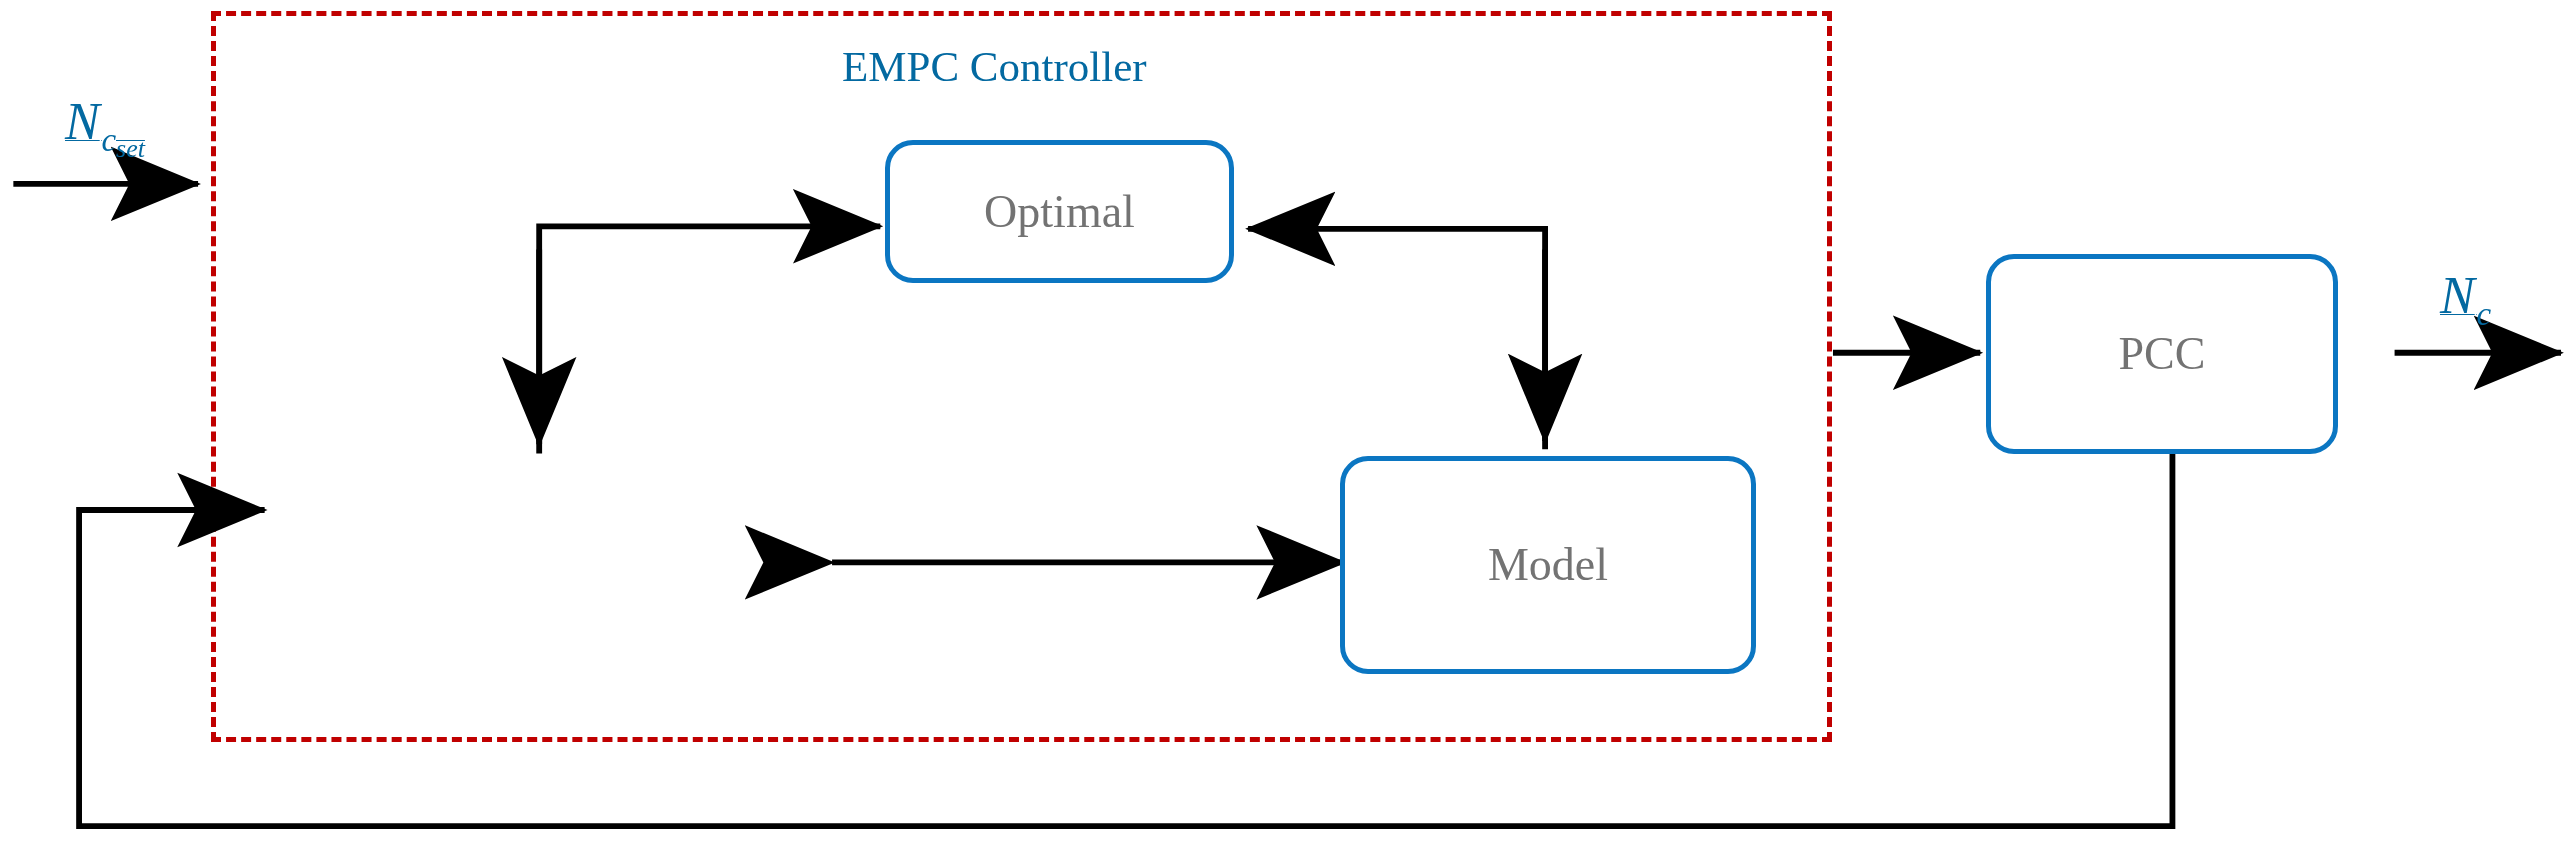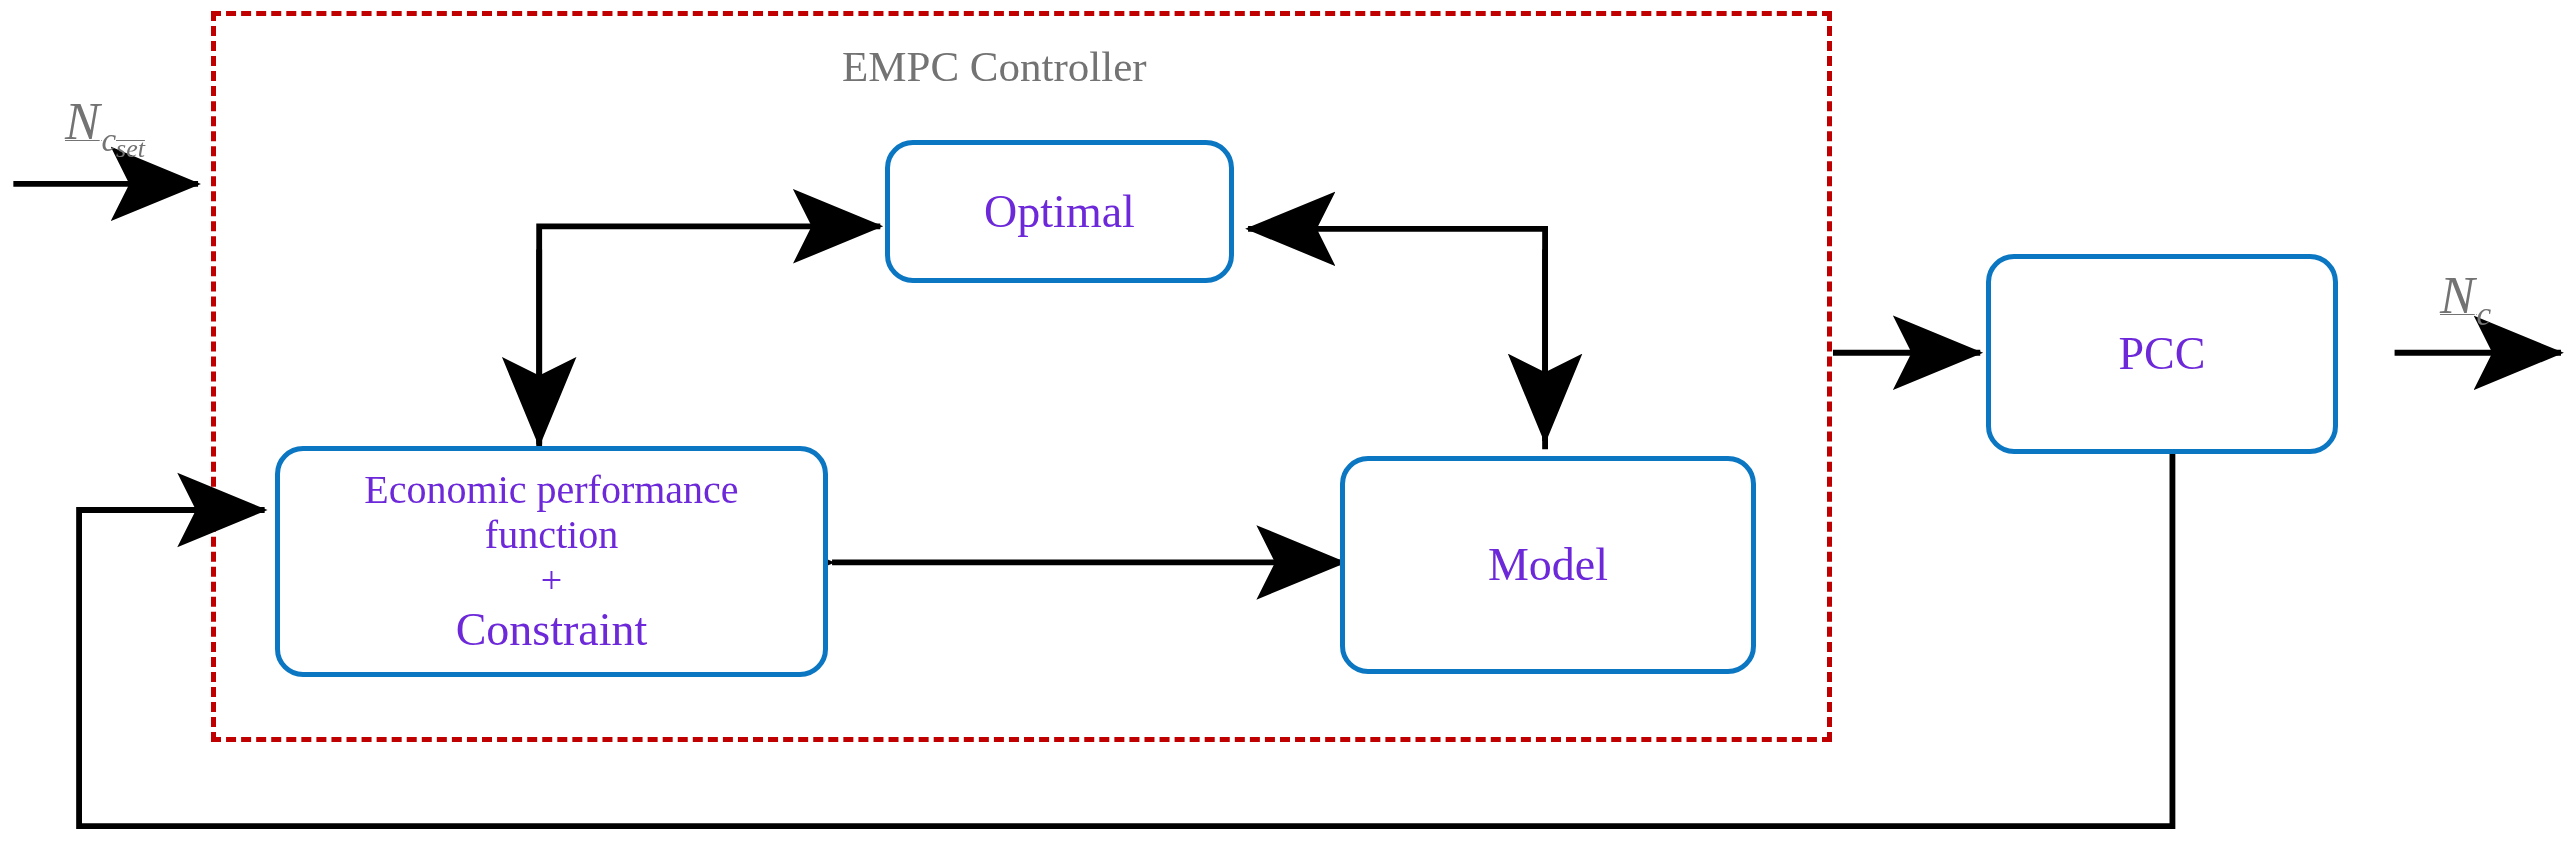--- a/index.html
+++ b/index.html
@@ -27,30 +27,30 @@
   .box {
     position: absolute;
     box-sizing: border-box;
     border: 5.8px solid var(--boxblue, #0b76c2);
     border-radius: 28px;
     background: #ffffff;
     display: flex;
     align-items: center;
     justify-content: center;
     text-align: center;
-    color: #6d28d9;
+    color: #737373;
     line-height: 1.13;
   }
   .box .inner {
     padding: 0 8.3px;
     width: 100%;
   }
   .label {
     position: absolute;
-    color: #737373;
+    color: #0369a1;
     white-space: nowrap;
   }
   .dashed-region {
     position: absolute;
     box-sizing: border-box;
     border: 5.8px dashed var(--dashred, #c00000);
     background: transparent;
     pointer-events: none;
   }
   
@@ -132,28 +132,20 @@
       <path d="M2611,540 L2611,993 L95,993 L95,613 L318,613" marker-end="url(#ahR)"></path>
     </g>
   </svg>
 
   <div class="box" style="left:885px; top:140px; width:349px; height:143px;">
     <div class="inner">
       <div class="box-text-lg">Optimal</div>
     </div>
   </div>
 
-  <div class="box" style="left:275px; top:446px; width:553px; height:231px;">
-    <div class="inner">
-      <div class="box-text-md">Economic performance</div>
-      <div class="box-text-md">function</div>
-      <div class="plus-row">+</div>
-      <div class="box-text-lg">Constraint</div>
-    </div>
-  </div>
 
   <div class="box" style="left:1340px; top:456px; width:416px; height:218px;">
     <div class="inner">
       <div class="box-text-lg">Model</div>
     </div>
   </div>
 
   <div class="box" style="left:1986px; top:254px; width:352px; height:200px;">
     <div class="inner">
       <div class="box-text-lg">PCC</div>

